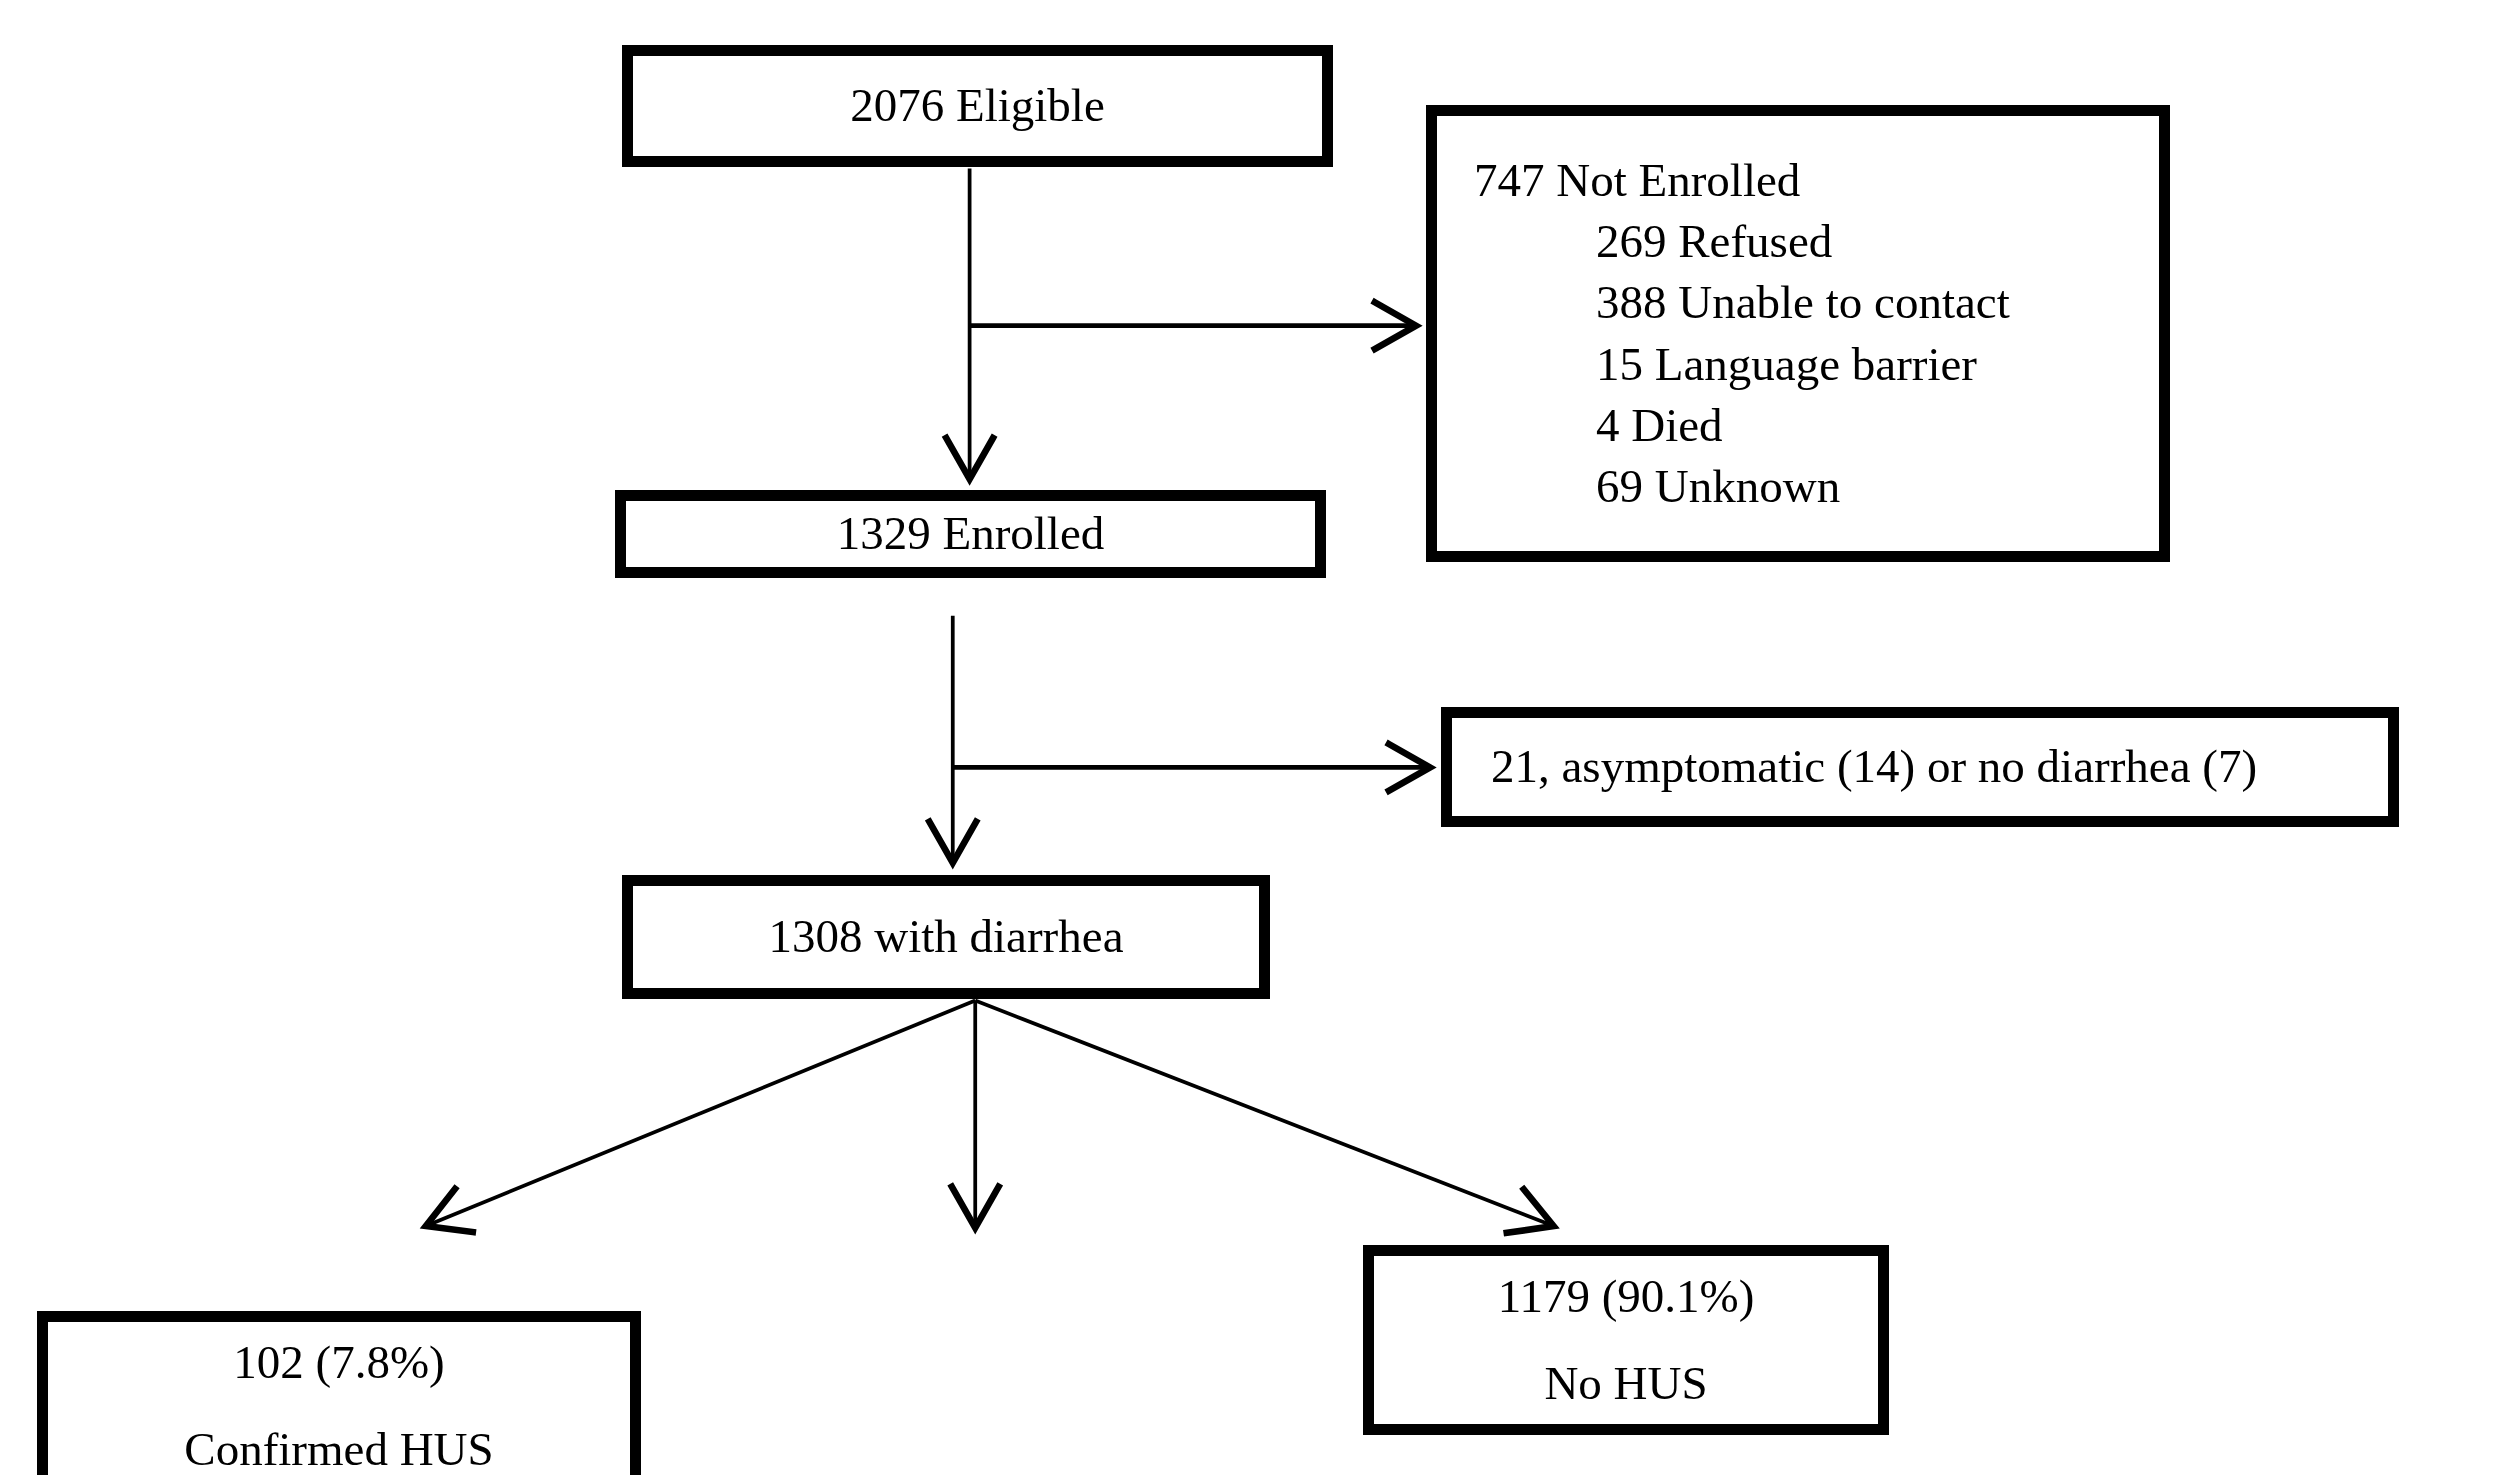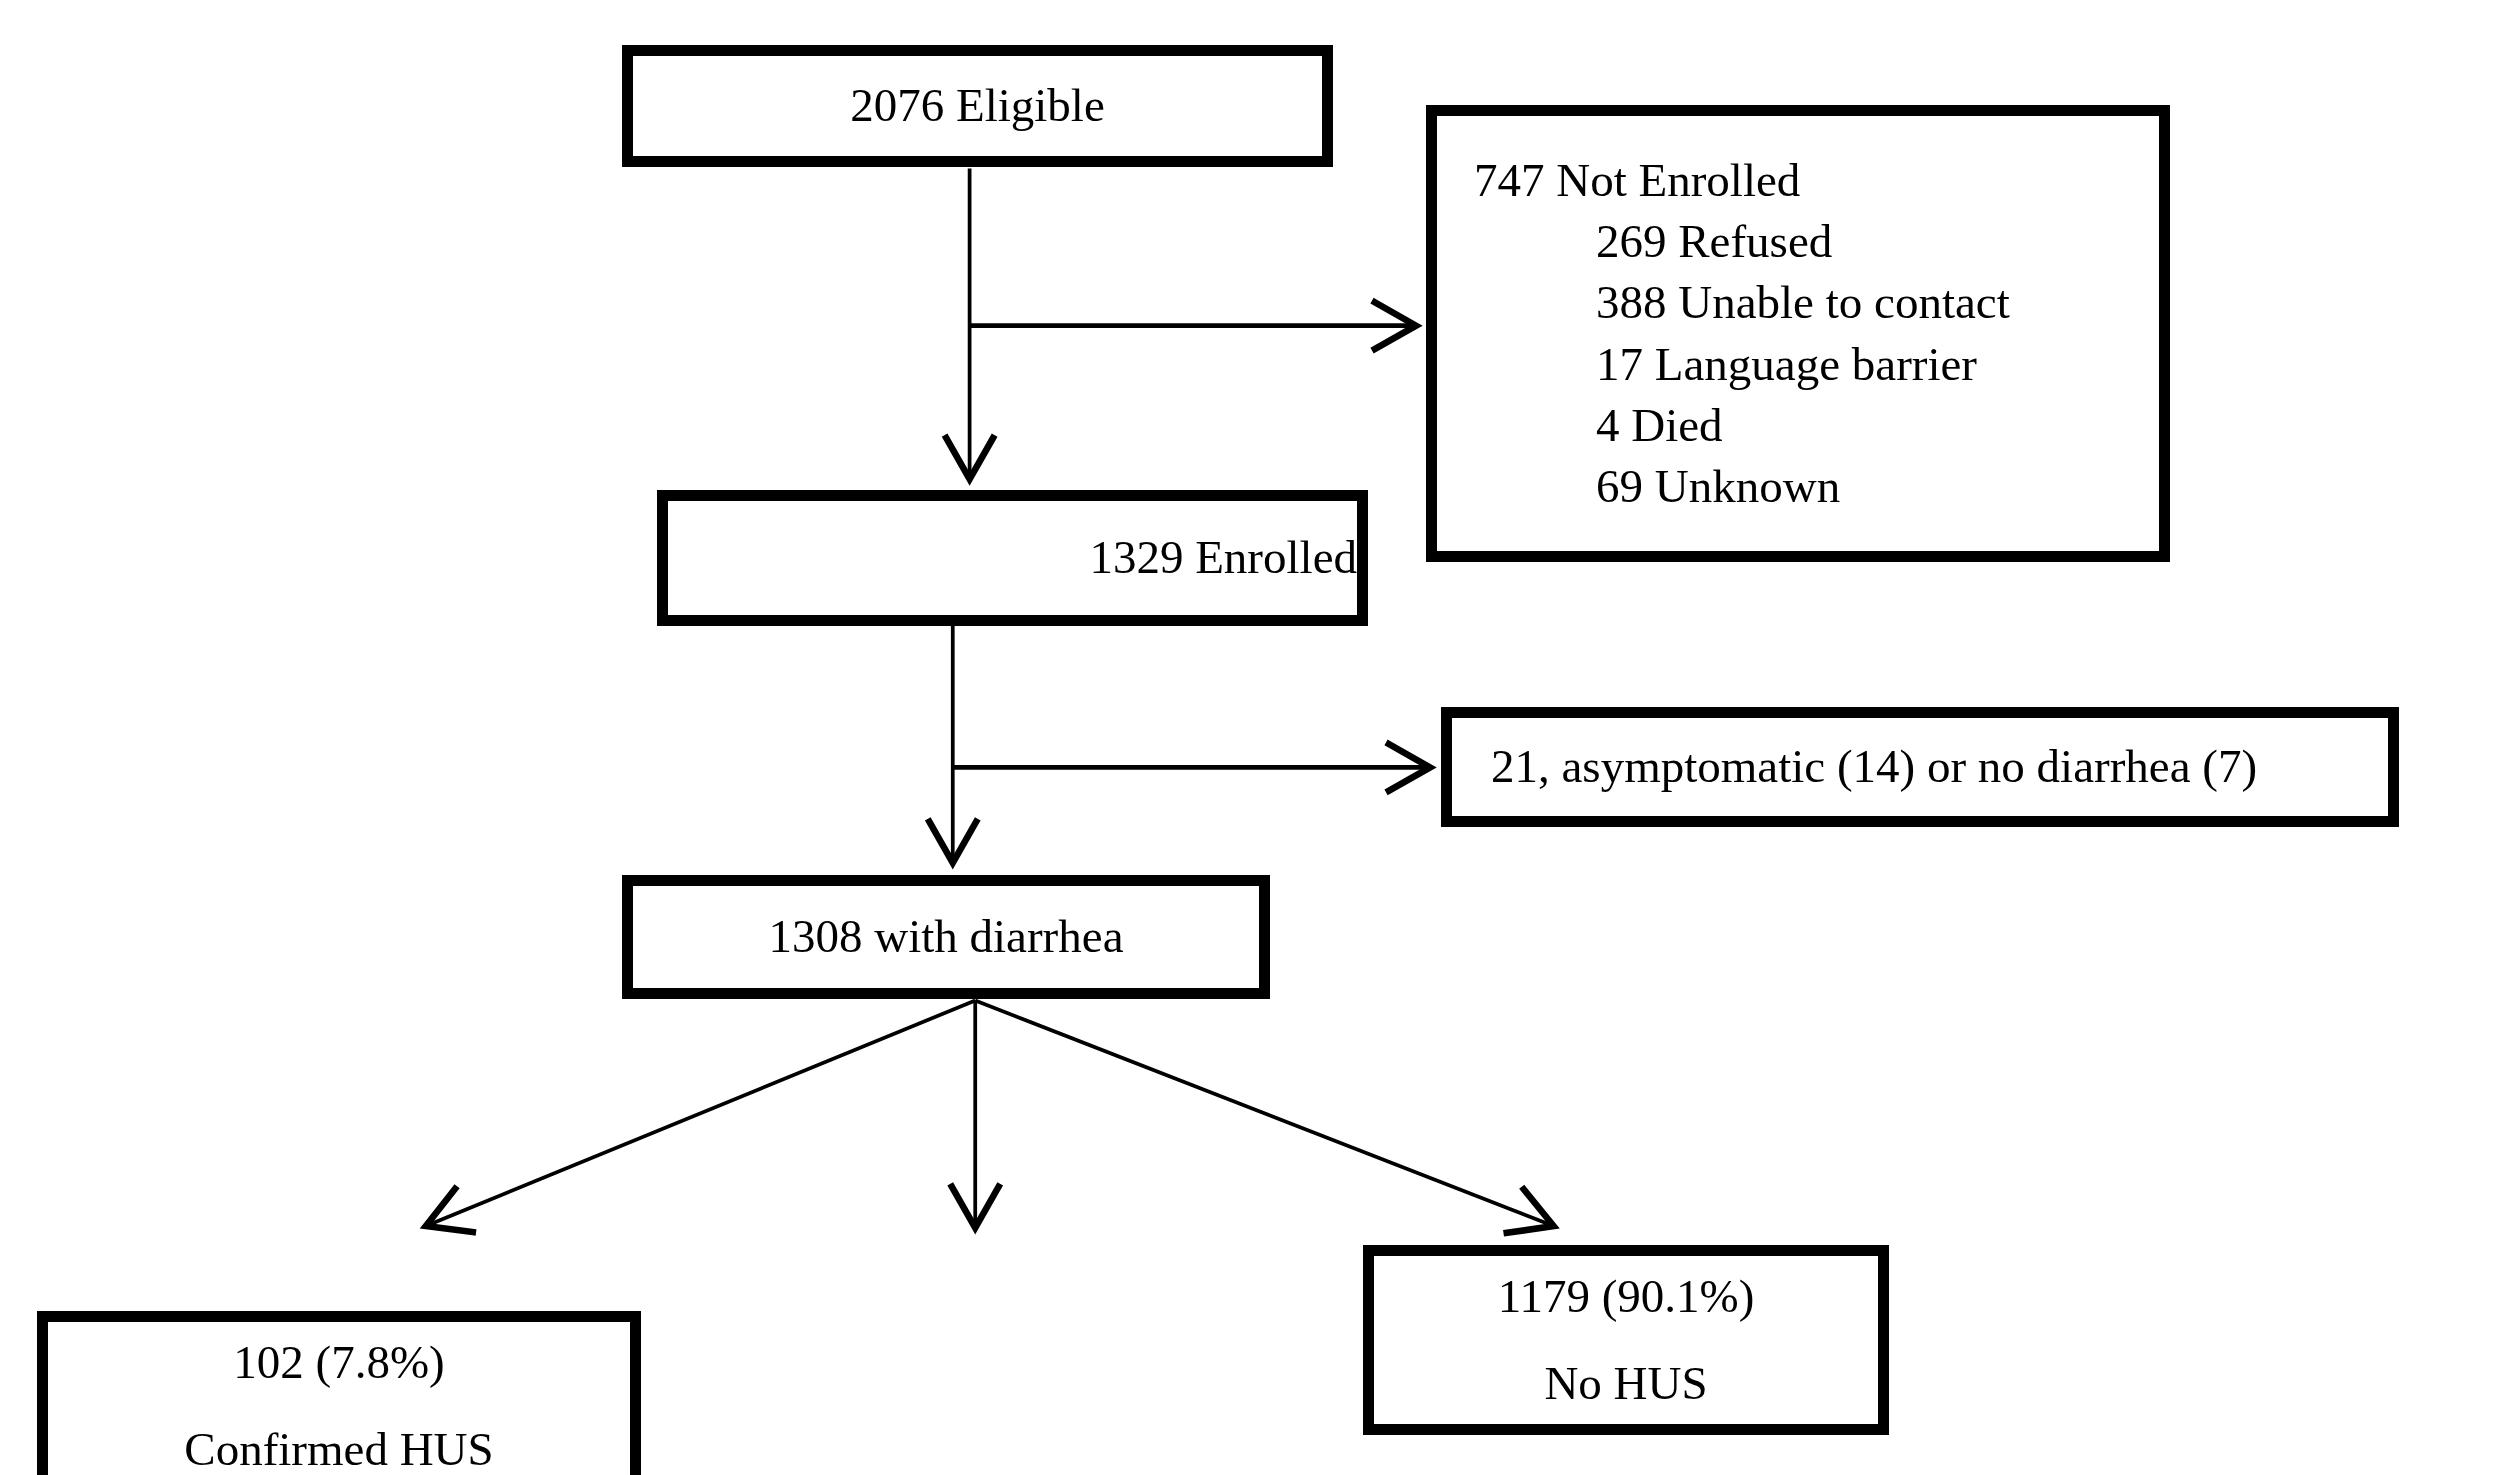--- a/index.html
+++ b/index.html
@@ -36,21 +36,21 @@
     align-items: center;
     justify-content: center;
     text-align: center;
   }
   .box.left-align {
     align-items: flex-start;
     text-align: left;
   }
   
   #box-eligible  { left: 622px;  top: 45px;   width: 711px;  height: 122px; }
-  #box-enrolled  { left: 657px;  top: 490px;  width: 711px;  height: 136px; align-items: flex-end; }
+  #box-enrolled  { left: 615px;  top: 490px;  width: 711px;  height: 88px; }
   #box-diarrhea  { left: 622px;  top: 875px;  width: 648px;  height: 124px; }
   
   #box-not-enrolled {
     left: 1426px; top: 105px; width: 744px; height: 457px;
     justify-content: center;
     padding: 19px 19px 19px 37px;
   }
   #box-not-enrolled .reason { text-indent: 122px; }
   #box-excluded {
     left: 1441px; top: 707px; width: 958px; height: 120px;
@@ -90,21 +90,21 @@
   </svg>
 
   <div class="box" id="box-eligible">
     <span>2076 Eligible</span>
   </div>
 
   <div class="box left-align" id="box-not-enrolled">
     <span>747 Not Enrolled</span>
     <span class="reason">269 Refused</span>
     <span class="reason">388 Unable to contact</span>
-    <span class="reason">17 Language barrier</span>
+    <span class="reason">15 Language barrier</span>
     <span class="reason">4 Died</span>
     <span class="reason">69 Unknown</span>
   </div>
 
   <div class="box" id="box-enrolled">
     <span>1329 Enrolled</span>
   </div>
 
   <div class="box left-align" id="box-excluded">
     <span>21, asymptomatic (14) or no diarrhea (7)</span>

